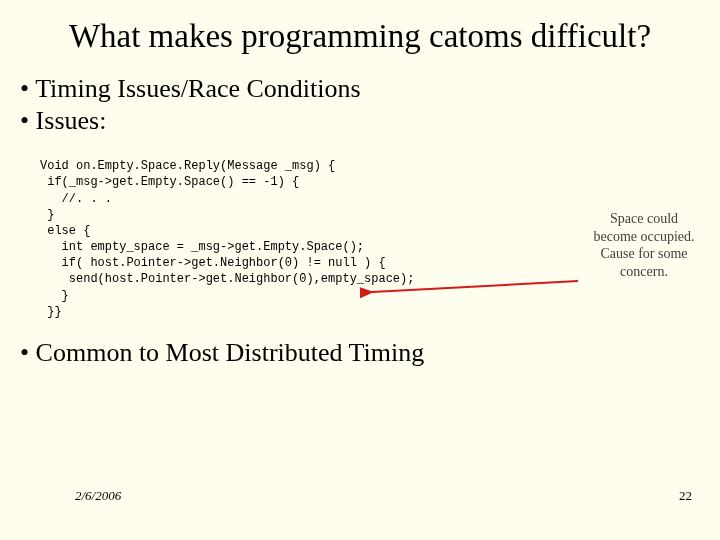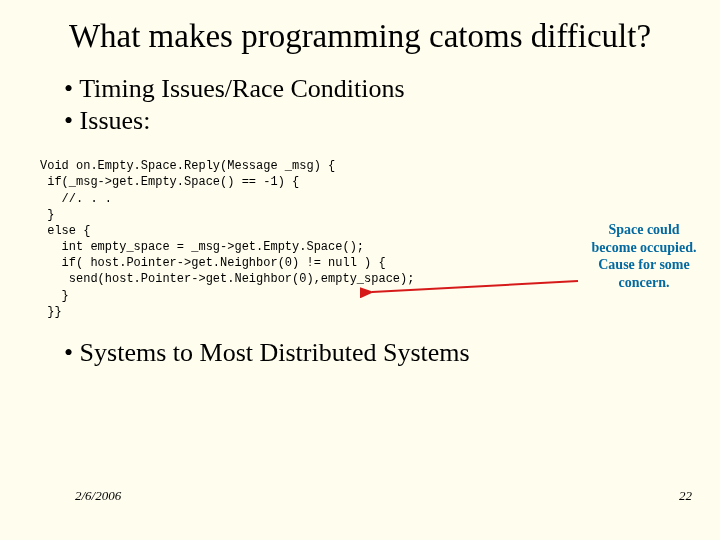--- a/index.html
+++ b/index.html
@@ -22,47 +22,46 @@
   .title {
     text-align: center;
     font-size: 33px;
     line-height: 1.15;
     padding-top: 18px;
     padding-left: 40px;
     padding-right: 40px;
   }
   .bullets {
     margin: 18px 0 0 0;
-    padding: 0 28px 0 64px;
+    padding: 0 28px 0 20px;
     list-style: none;
     font-size: 26px;
   }
   .bullets > li::before {
     content: "• ";
   }
   .bullets > li {
     margin-bottom: 2px;
   }
   .code {
     font-family: "Courier New", Courier, monospace;
     font-size: 12px;
     line-height: 1.35;
     white-space: pre;
     margin: 6px 0 8px 40px;
   }
   .annotation {
     position: absolute;
     right: 22px;
-    top: 221px;
+    top: 210px;
     width: 108px;
     font-size: 14px;
     line-height: 1.25;
     text-align: center;
-    color: #0369a1;
-    font-weight: bold;
+    color: #404040;
   }
   .arrow {
     position: absolute;
     left: 360px;
     top: 278px;
     width: 220px;
     height: 20px;
     pointer-events: none;
   }
   .footer {
@@ -88,21 +87,20 @@
     text-align: center;
     font-size: 13px;
     font-style: italic;
     line-height: 1.2;
   }
   .footer-right {
     position: absolute;
     right: 28px;
     top: 0;
     font-size: 13px;
-    font-style: italic;
   }
 </style>
 </head>
 <body>
 
 <div class="slide">
 
   <div class="title">What makes programming catoms difficult?</div>
 
   <ul class="bullets">
@@ -116,21 +114,21 @@
 <span>   //. . .</span>
 <span> }</span>
 <span> else {</span>
 <span>   int empty_space = _msg-&gt;get.Empty.Space();</span>
 <span>   if( host.Pointer-&gt;get.Neighbor(0) != null ) {</span>
 <span>    send(host.Pointer-&gt;get.Neighbor(0),empty_space);</span>
 <span>   }</span>
 <span> }}</span></div>
 
   <ul class="bullets">
-    <li>Systems to Most Distributed Systems</li>
+    <li>Common to Most Distributed Timing</li>
   </ul>
 
   <div class="annotation">Space could become occupied. Cause for some concern.</div>
 
   <svg class="arrow" viewBox="0 0 220 20">
     <defs>
       <marker id="ah" markerWidth="10" markerHeight="8" refX="1" refY="4" orient="auto">
         <polygon points="10,0 0,4 10,8" fill="#d61a1a"></polygon>
       </marker>
     </defs>

